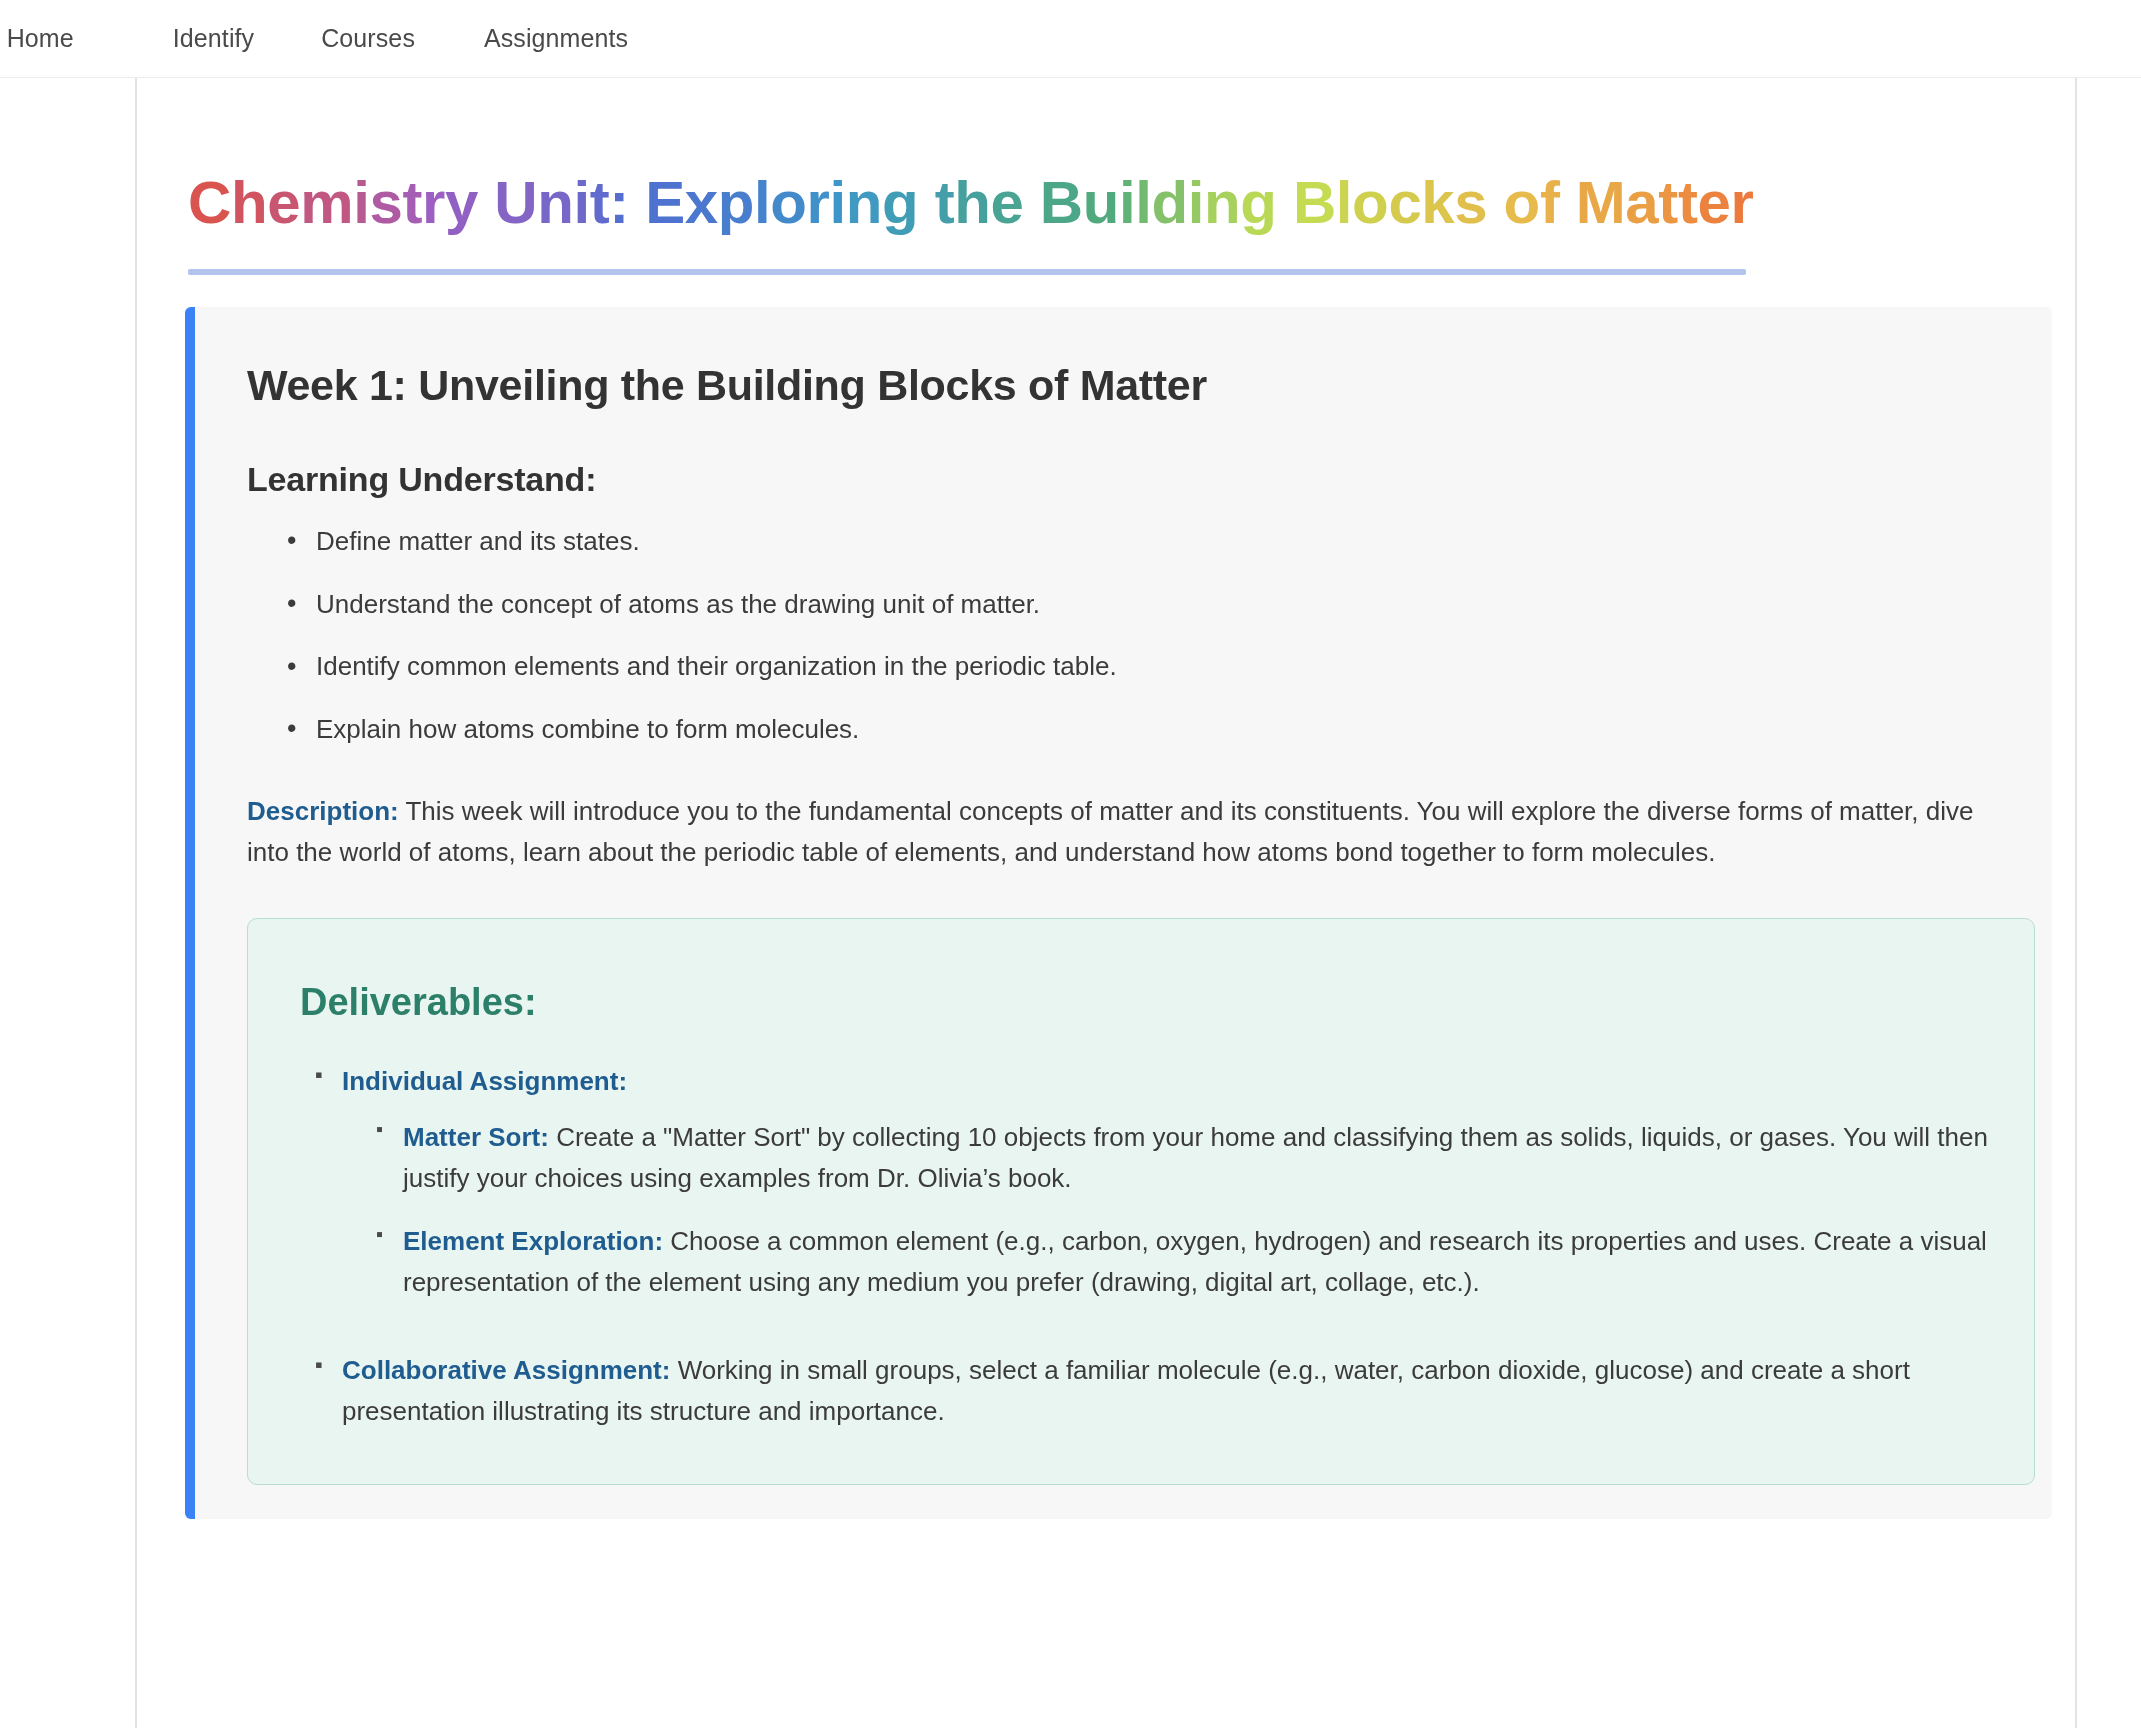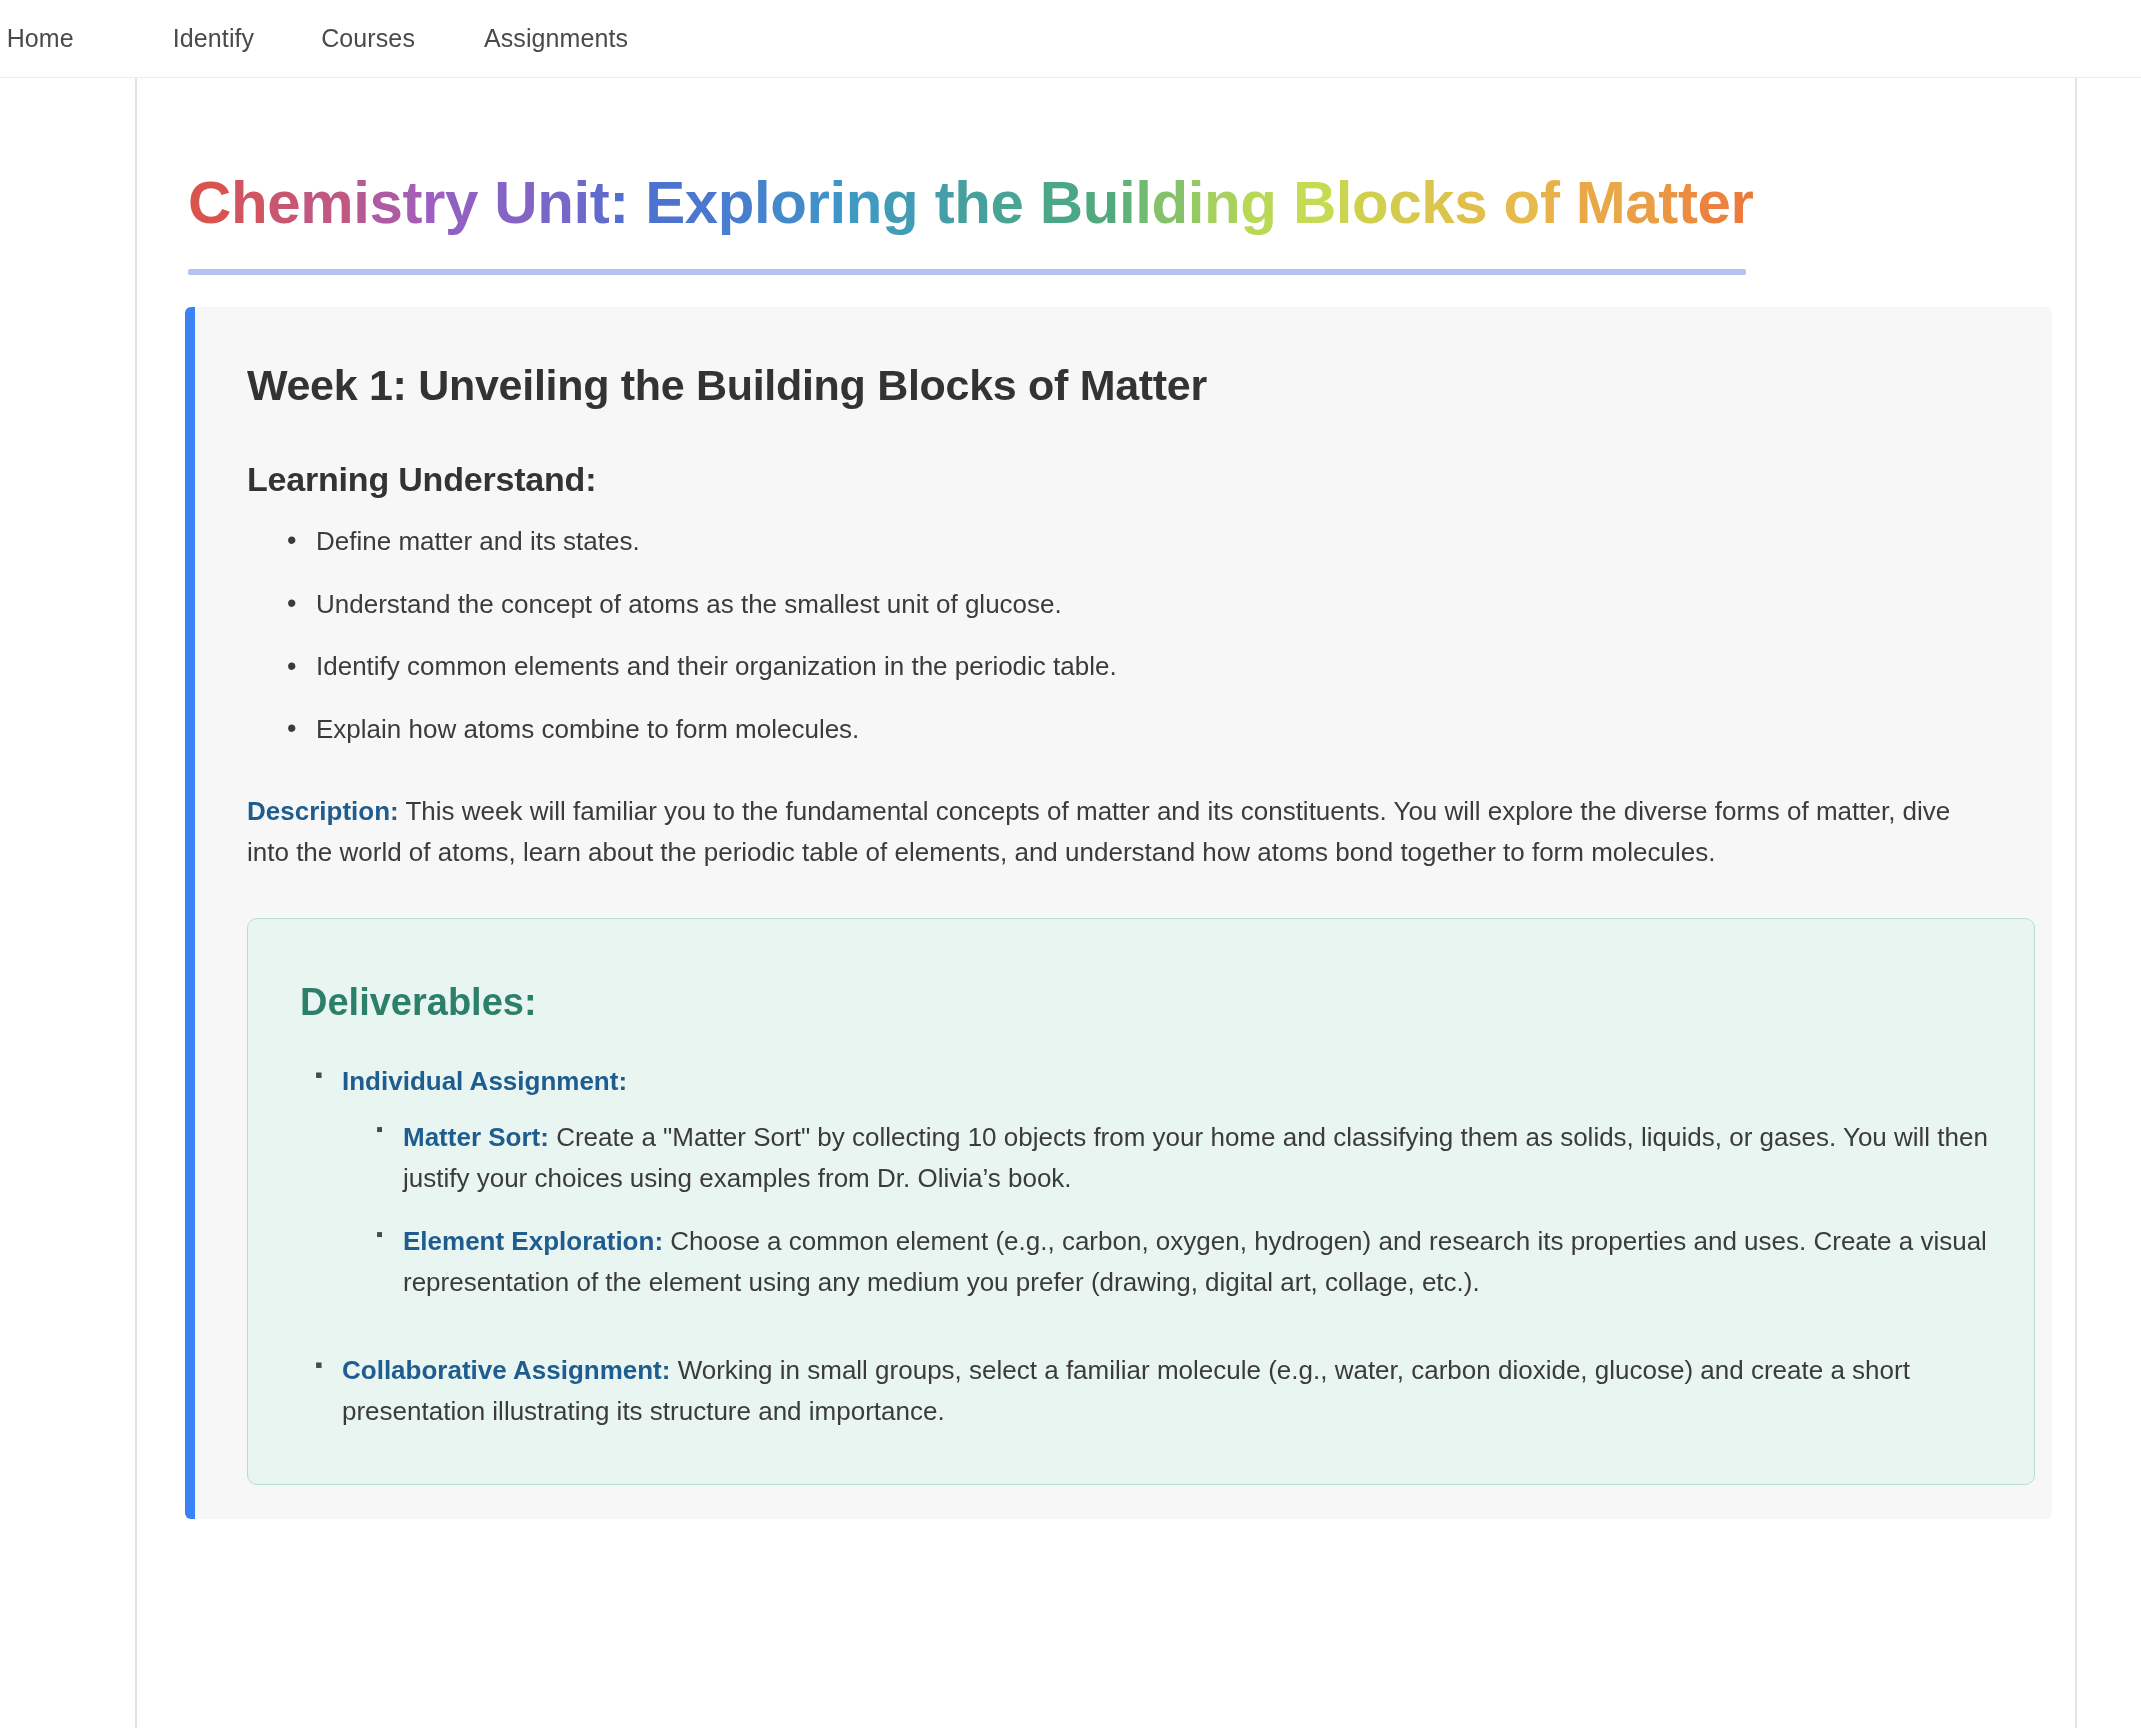--- a/index.html
+++ b/index.html
@@ -230,27 +230,27 @@
     <hr class="hr-rule">
 
     <div class="week-card">
 
       <h2 class="week-title">Week 1: Unveiling the Building Blocks of Matter</h2>
 
       <h3 class="section-title">Learning Understand:</h3>
 
       <ul class="objectives">
         <li>Define matter and its states.</li>
-        <li>Understand the concept of atoms as the smallest unit of glucose.</li>
+        <li>Understand the concept of atoms as the drawing unit of matter.</li>
         <li>Identify common elements and their organization in the periodic table.</li>
         <li>Explain how atoms combine to form molecules.</li>
       </ul>
 
       <p class="description">
-        <span class="desc-label">Description:</span><span> This week will familiar you to the fundamental concepts of matter and its constituents. You will explore the diverse forms of matter, dive into the world of atoms, learn about the periodic table of elements, and understand how atoms bond together to form molecules.</span>
+        <span class="desc-label">Description:</span><span> This week will introduce you to the fundamental concepts of matter and its constituents. You will explore the diverse forms of matter, dive into the world of atoms, learn about the periodic table of elements, and understand how atoms bond together to form molecules.</span>
       </p>
 
       <div class="deliverables-box">
 
         <h4 class="deliverables-title">Deliverables:</h4>
 
         <ul class="deliv-list">
 
           <li>
             <span class="lbl">Individual Assignment:</span>

